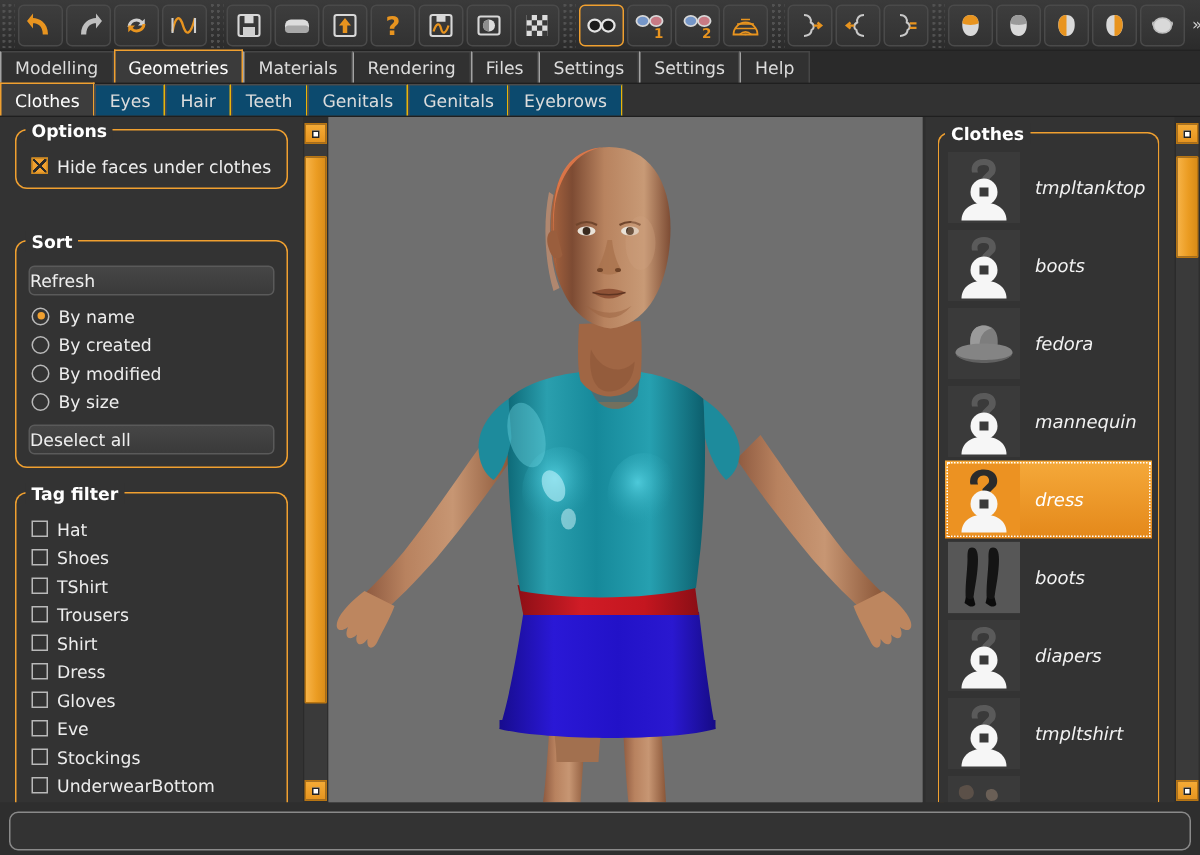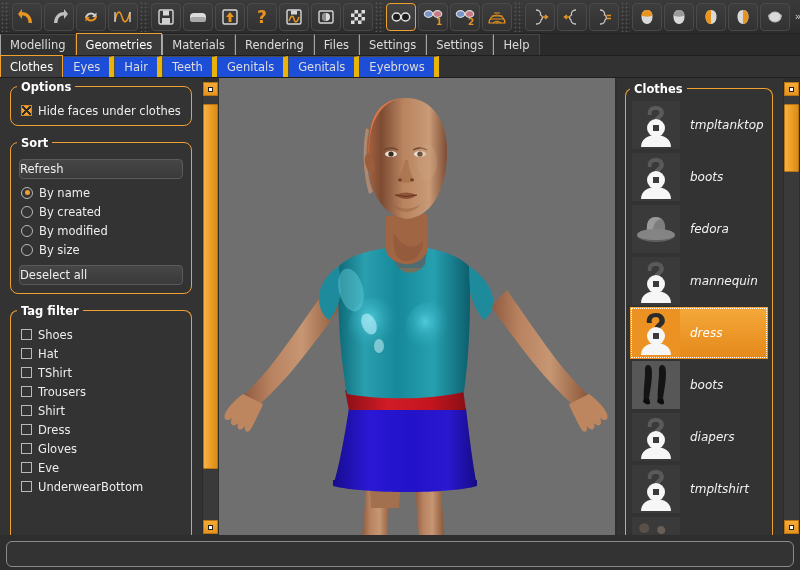--- a/index.html
+++ b/index.html
@@ -62,22 +62,22 @@
   }
   .tabfill{flex:1 1 auto;height:21px;background:#2a2a2a;}
 
   .subtabrow{
     position:absolute;left:0;top:56px;width:800px;height:22px;
     background:#323232;border-bottom:1px solid #1f1f1f;
     display:flex;align-items:flex-end;box-sizing:border-box;
   }
   .subtab{
     height:21px;line-height:21px;padding:0 9px;
-    color:#dcdcdc;font-size:11.5px;background:#1d4ed8;
-    border-left:1px solid #4b4b4b;border-right:5px solid #eab308;
+    color:#dcdcdc;font-size:11.5px;background:#0c4a6e;
+    border-left:1px solid #4b4b4b;border-right:1px solid #eab308;
     border-top:1px solid #4b4b4b;box-sizing:border-box;white-space:nowrap;
   }
   .subtab.active{
     background:#3d3d3d;color:#fff;
     border-left:1px solid #f0a030;border-right:1px solid #f0a030;
     border-top:1px solid #f0a030;height:22px;line-height:22px;
   }
   .subtabfill{flex:1 1 auto;height:21px;background:#323232;}
 
   
@@ -398,21 +398,21 @@
   <div class="leftpanel">
 
     <div class="groupbox" style="height:40px;">
       <div class="gb-title">Options</div>
       <div class="row">
         <span class="chk on"></span>
         <span class="rowlabel">Hide faces under clothes</span>
       </div>
     </div>
 
-    <div class="groupbox" style="height:152px;margin-top:16px;">
+    <div class="groupbox" style="height:152px;margin-top:34px;">
       <div class="gb-title">Sort</div>
       <div class="btn">Refresh</div>
       <div class="row">
         <span class="radio on"></span>
         <span class="rowlabel">By name</span>
       </div>
       <div class="row">
         <span class="radio"></span>
         <span class="rowlabel">By created</span>
       </div>
@@ -424,28 +424,28 @@
         <span class="radio"></span>
         <span class="rowlabel">By size</span>
       </div>
       <div class="btn" style="margin-top:6px;">Deselect all</div>
     </div>
 
     <div class="groupbox nobottom" style="height:255px;margin-top:16px;">
       <div class="gb-title">Tag filter</div>
       <div class="row">
         <span class="chk"></span>
+        <span class="rowlabel">Hat</span>
+      </div>
+      <div class="row">
+        <span class="chk"></span>
         <span class="rowlabel">Shoes</span>
       </div>
       <div class="row">
         <span class="chk"></span>
-        <span class="rowlabel">Hat</span>
-      </div>
-      <div class="row">
-        <span class="chk"></span>
         <span class="rowlabel">TShirt</span>
       </div>
       <div class="row">
         <span class="chk"></span>
         <span class="rowlabel">Trousers</span>
       </div>
       <div class="row">
         <span class="chk"></span>
         <span class="rowlabel">Shirt</span>
       </div>
@@ -453,20 +453,24 @@
         <span class="chk"></span>
         <span class="rowlabel">Dress</span>
       </div>
       <div class="row">
         <span class="chk"></span>
         <span class="rowlabel">Gloves</span>
       </div>
       <div class="row">
         <span class="chk"></span>
         <span class="rowlabel">Eve</span>
+      </div>
+      <div class="row">
+        <span class="chk"></span>
+        <span class="rowlabel">Stockings</span>
       </div>
       <div class="row">
         <span class="chk"></span>
         <span class="rowlabel">UnderwearBottom</span>
       </div>
       <div class="row">
         
         
       </div>
     </div>

